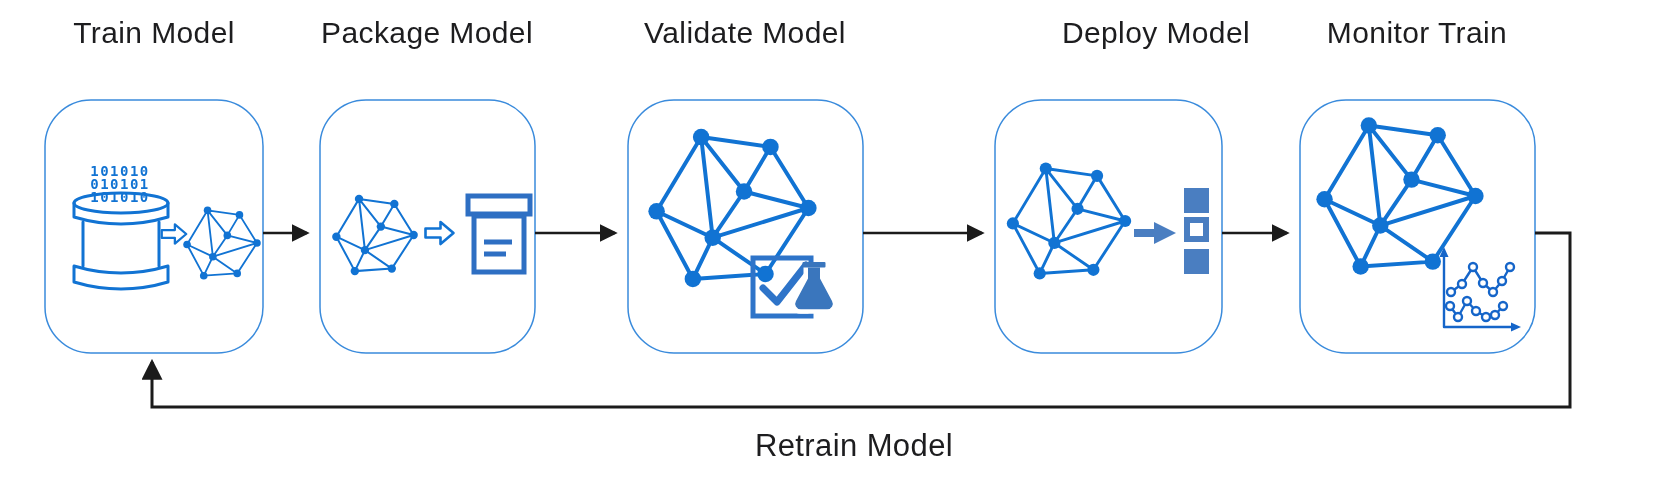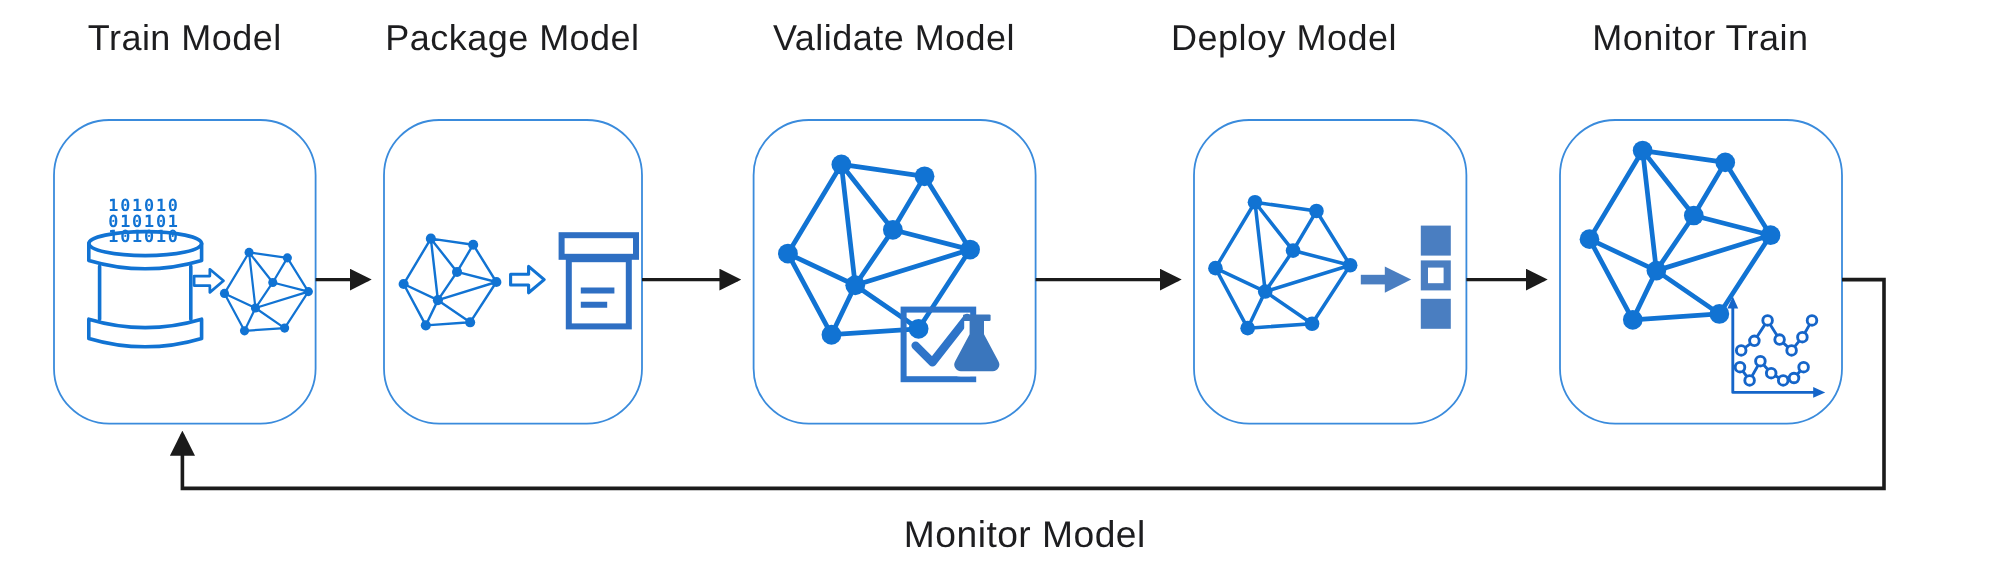--- a/index.html
+++ b/index.html
@@ -139,18 +139,18 @@
           <circle cx="1486" cy="317" r="4"></circle>
           <circle cx="1495" cy="315" r="4"></circle>
         <circle cx="1503" cy="306" r="4"></circle>
       </g>
     </g>
   </svg>
 
   <div class="stage-title" style="left:-6px;top:16px">Train Model</div>
   <div class="stage-title" style="left:267px;top:16px">Package Model</div>
   <div class="stage-title" style="left:585px;top:16px">Validate Model</div>
-  <div class="stage-title" style="left:910px;top:16px">Deploy Model</div>
+  <div class="stage-title" style="left:996px;top:16px">Deploy Model</div>
   <div class="stage-title" style="left:1257px;top:16px">Monitor Train</div>
 
-  <div class="loop-title" style="left:694px;top:428px">Monitor Model</div>
+  <div class="loop-title" style="left:694px;top:428px">Retrain Model</div>
 
 </div>
 
 </body></html>

